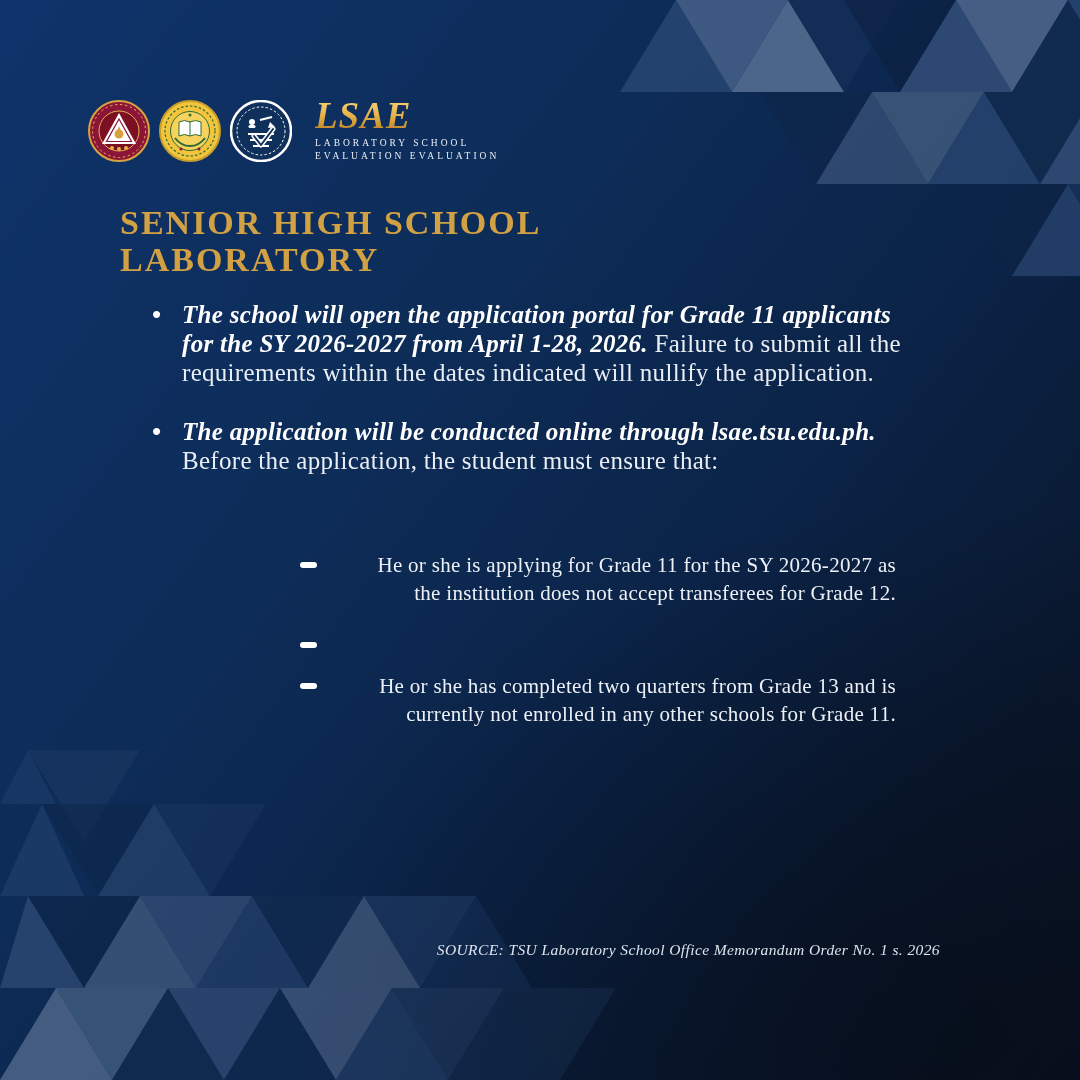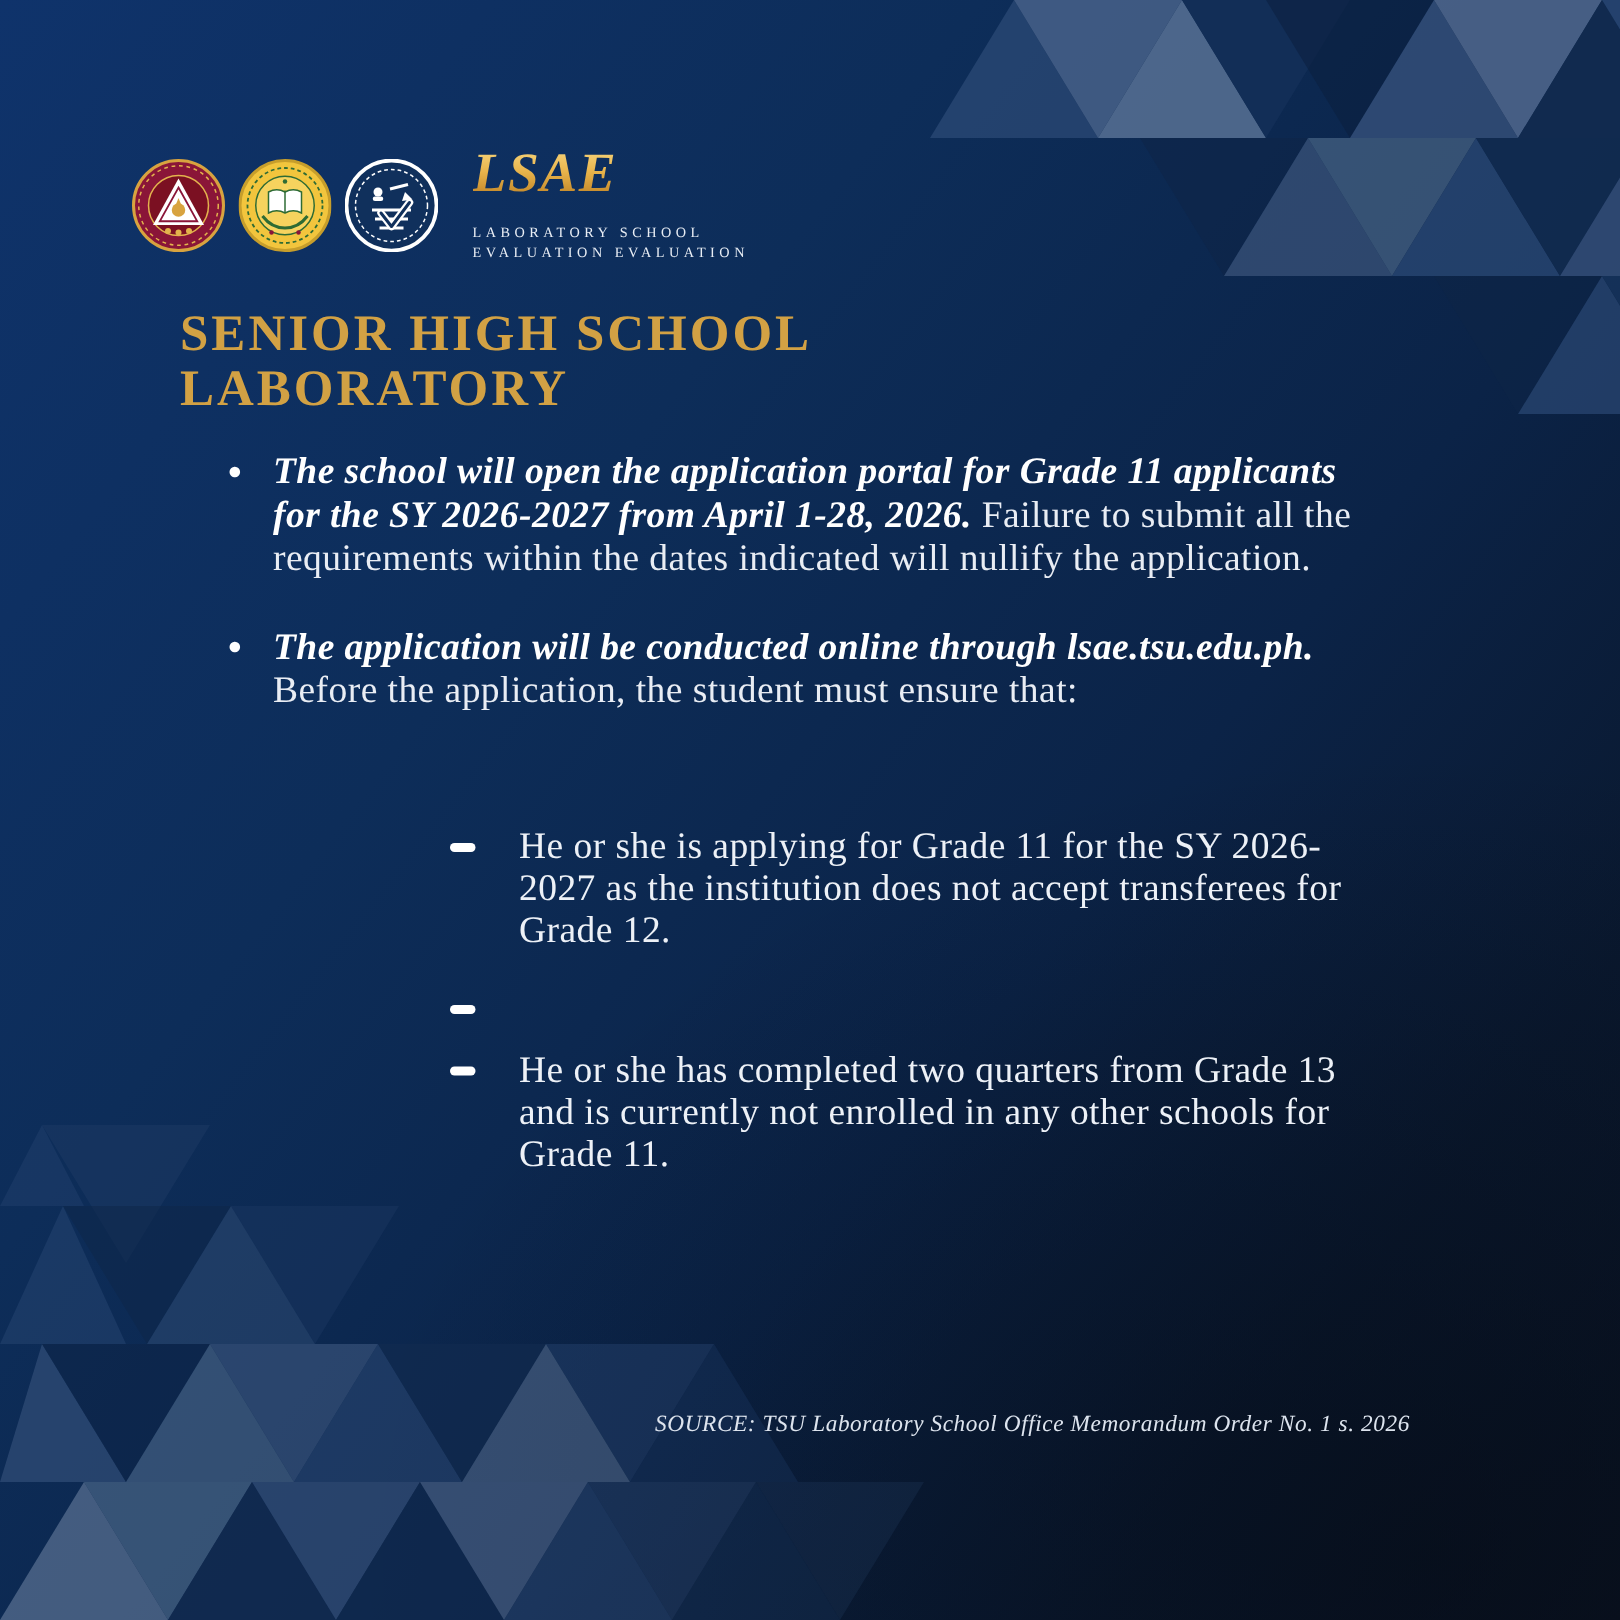--- a/index.html
+++ b/index.html
@@ -13,39 +13,39 @@
   }
   svg.mosaic{position:absolute;pointer-events:none;}
   .logo-row{position:absolute;left:88px;top:98px;display:flex;align-items:center;gap:9px;}
   .seal{display:block;}
   .lsae-block{margin-left:14px;display:flex;flex-direction:column;justify-content:center;}
   .lsae-word{
     font-size:37px;font-weight:800;letter-spacing:1px;line-height:36px;font-style:italic;
     background:linear-gradient(180deg,#f7d67f 0%,#e8b44c 45%,#b97c20 100%);
     -webkit-background-clip:text;background-clip:text;color:transparent;
   }
-  .lsae-sub{font-size:9.5px;letter-spacing:3px;color:#e9eef5;line-height:13px;margin-top:16px;font-weight:400;}
+  .lsae-sub{font-size:9.5px;letter-spacing:3px;color:#e9eef5;line-height:13px;margin-top:3px;font-weight:400;}
   .page-title{
     position:absolute;left:120px;top:204px;width:600px;
     color:#d2a144;font-weight:800;font-size:34px;line-height:37px;letter-spacing:2px;
   }
   .bullets{position:absolute;left:152px;top:300px;width:790px;}
   .bullet{display:flex;margin-bottom:30px;}
   .bullet .dot{
     width:30px;flex:0 0 30px;color:#ffffff;font-weight:800;font-size:26px;line-height:30px;
   }
   .bullet .btext{width:745px;font-size:25px;line-height:29px;letter-spacing:.3px;color:#e9edf4;}
   .btext .em{font-weight:700;font-style:italic;color:#ffffff;}
   .subbullets{position:absolute;left:300px;top:551px;width:620px;}
   .subbullet{display:flex;margin-bottom:24px;}
   .subbullet .dash{
     flex:0 0 46px;padding-top:11px;
   }
   .subbullet .dash i{display:block;width:17px;height:6px;border-radius:3px;background:#ffffff;}
-  .subbullet .stext{width:550px;font-size:25px;line-height:28px;letter-spacing:.3px;color:#edf1f7;}
+  .subbullet .stext{width:550px;font-size:21px;line-height:28px;letter-spacing:.3px;color:#edf1f7;text-align:right;}
   .source{
     position:absolute;right:140px;top:941px;
     font-style:italic;font-size:15.5px;letter-spacing:.4px;color:#dde4ee;
   }
 </style>
 </head>
 <body>
 
 <div class="canvas">
 

